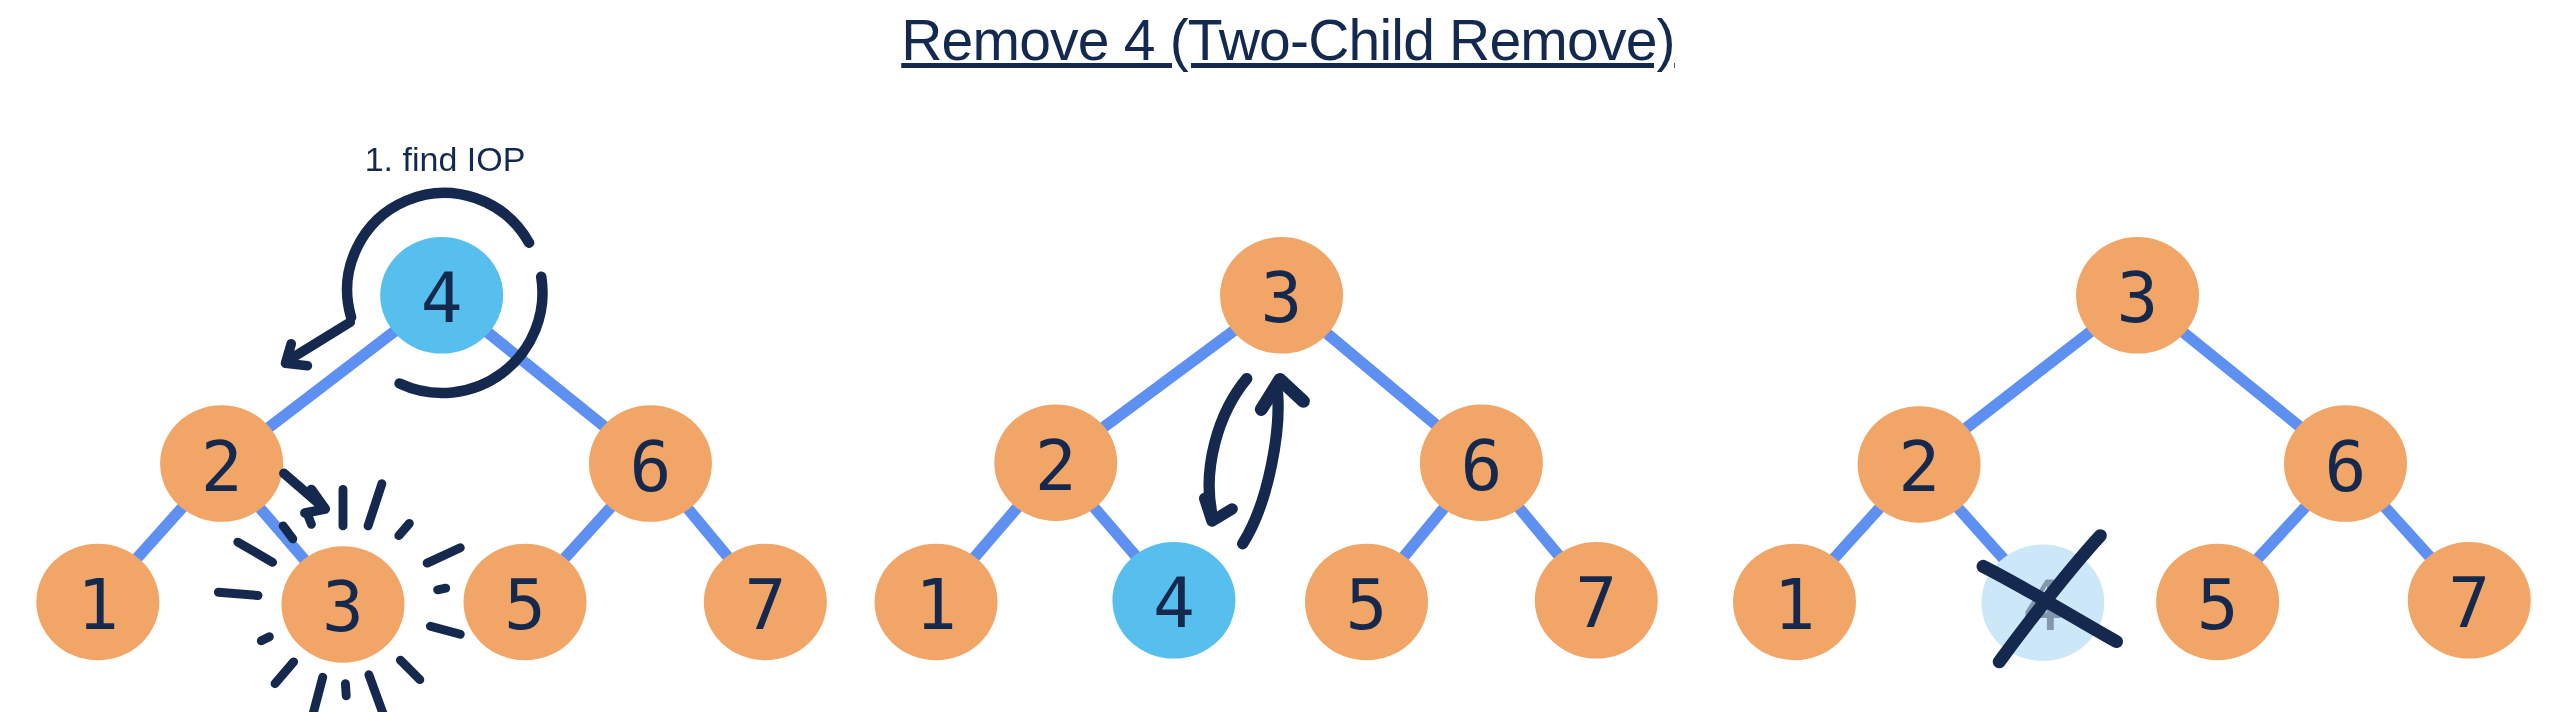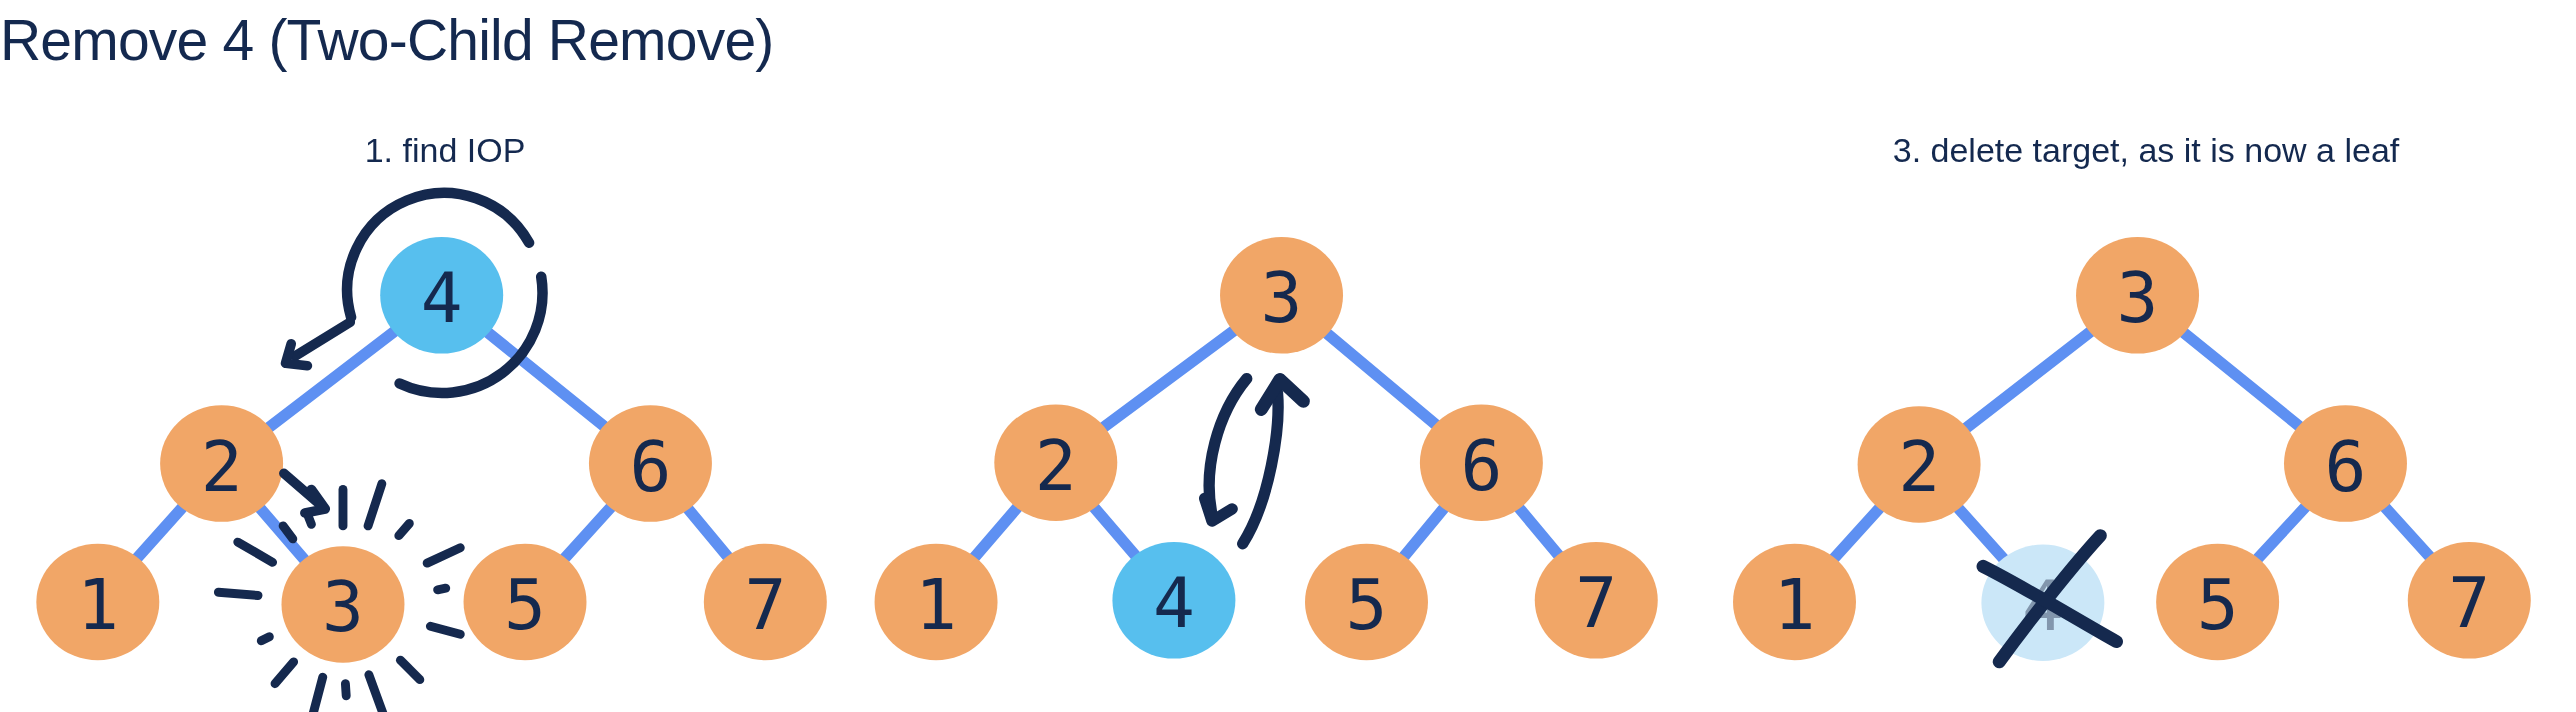--- a/index.html
+++ b/index.html
@@ -1,41 +1,40 @@
 <!DOCTYPE html>
 <html style="font-size:13px"><head>
 <meta charset="utf-8">
 <style>
   html,body{margin:0;padding:0;background:#ffffff;}
   .stage{position:relative;width:2576px;height:712px;background:#ffffff;overflow:hidden;
          font-family:"Liberation Sans",sans-serif;}
-  .title{position:absolute;left:0;top:9.7px;width:2576px;text-align:left;
-         font-size:57px;line-height:60px;color:#14294f;letter-spacing:-0.8px;}
+  .title{position:absolute;left:0;top:9.7px;width:2576px;text-align:center;
+         font-size:57px;line-height:60px;color:#14294f;letter-spacing:-0.8px;text-decoration:underline;}
   .caption{position:absolute;top:131px;height:42px;text-align:center;
            font-size:34px;line-height:39px;color:#14294f;}
-  .cap1{left:16px;width:858px;}
+  .cap1{left:16px;width:858px;margin-top:9px;}
   .cap2{left:858px;width:858px;}
   .cap3{left:1716px;width:860px;}
   svg.trees{position:absolute;left:0;top:178px;overflow:visible;}
   .edges line{stroke-width:14;stroke-linecap:round;}
   .nodes text{font-family:"DejaVu Sans Mono","Liberation Mono",monospace;
               font-size:86px;text-anchor:middle;dominant-baseline:central;}
   .ann{fill:none;stroke-linecap:round;stroke-linejoin:round;}
   .ann .w13{stroke-width:13;} .ann .w12{stroke-width:12;}
   .ann .w14{stroke-width:14;} .ann .w16{stroke-width:16;}
   .ann .w11{stroke-width:11;}
 </style>
 </head>
 <body>
 
 <div class="stage">
   <div class="title">Remove 4 (Two-Child Remove)</div>
 
   <div class="caption cap1">1. find IOP</div>
-  <div class="caption cap3">3. delete target, as it is now a leaf</div>
 
   <svg class="trees" width="2576" height="534" viewBox="0 0 3182 660">
 
     <g transform="translate(0,0)">
       <g class="edges" stroke="#5e90f2">
         <line x1="545" y1="145" x2="273" y2="353"></line>
         <line x1="545" y1="145" x2="803" y2="353"></line>
         <line x1="273" y1="353" x2="120" y2="524"></line>
         <line x1="273" y1="353" x2="423" y2="527"></line>
         <line x1="803" y1="353" x2="648" y2="524"></line>

